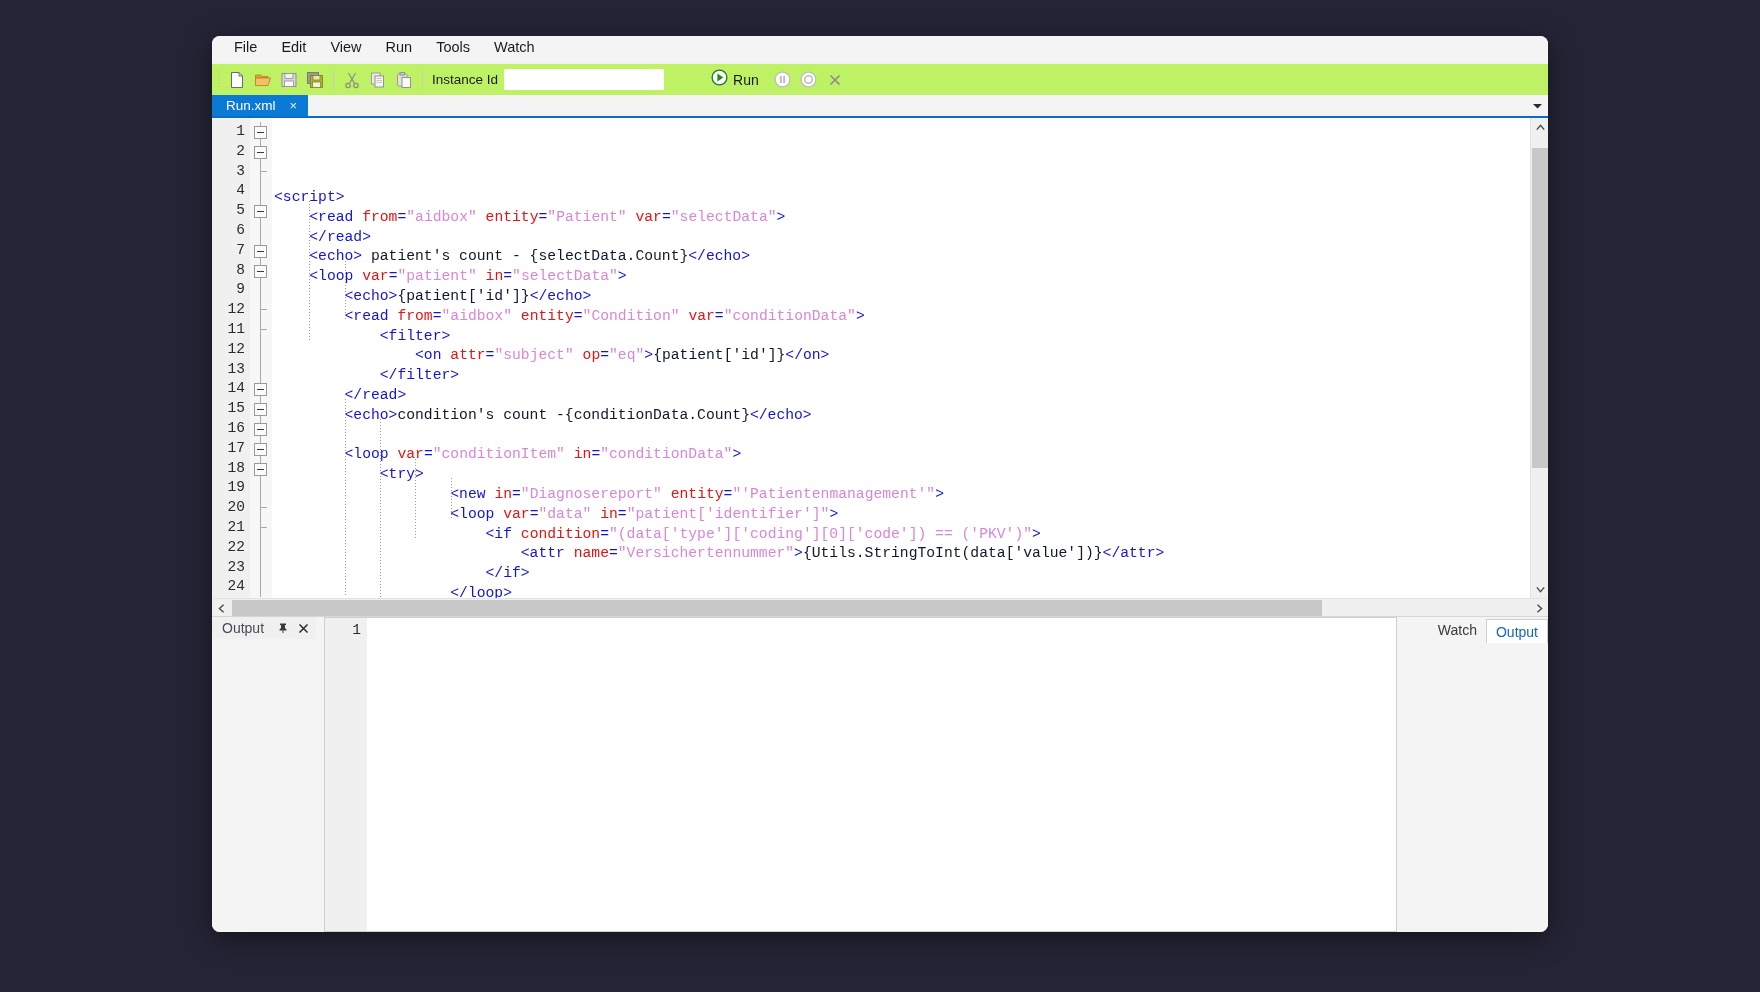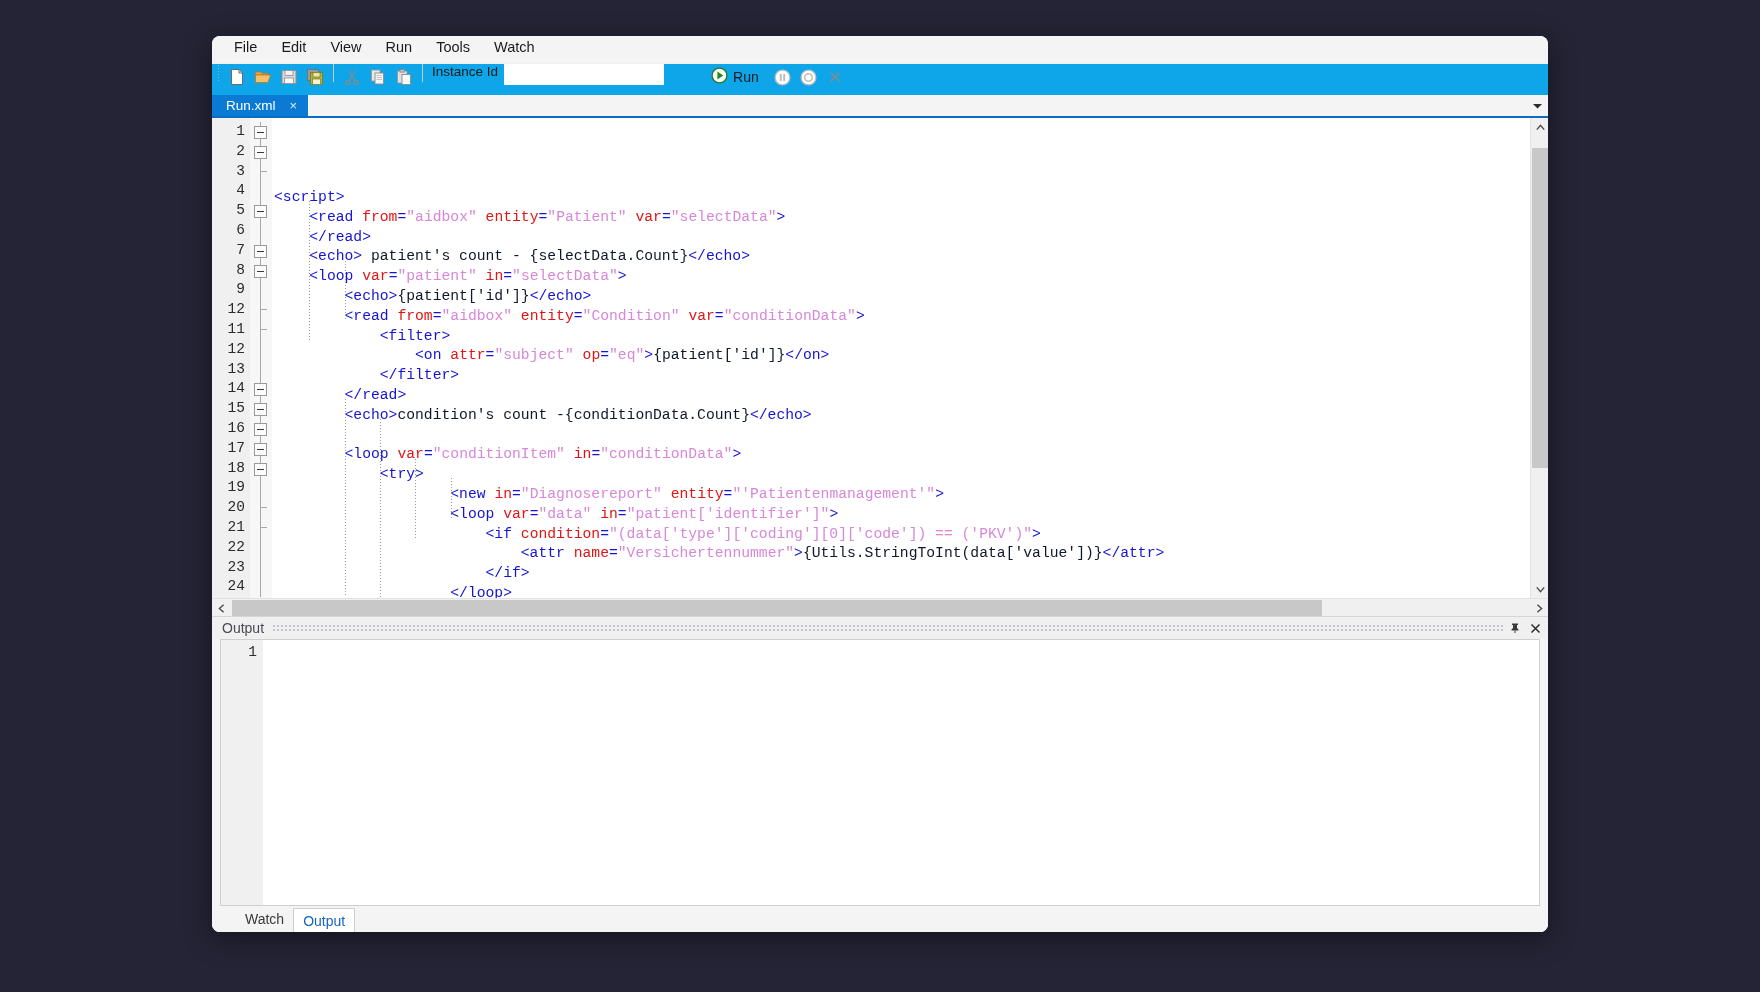--- a/index.html
+++ b/index.html
@@ -70,23 +70,23 @@
   .menu-item {
     font-size: 14.5px;
     color: #1b1b1b;
     padding: 3px 12px;
     cursor: default;
   }
 
   
   #toolbar {
     height: 31px;
-    background: #0ea5e9;
-    display: flex;
-    align-items: flex-start;
+    background: #bef264;
+    display: flex;
+    align-items: center;
     flex: 0 0 auto;
   }
   .grip {
     width: 4px; height: 19px;
     margin-left: 5px; margin-right: 3px;
     background-image: radial-gradient(#b5b5b5 40%, transparent 41%);
     background-size: 3px 3px;
     opacity: .85;
     flex: 0 0 auto;
   }
@@ -309,21 +309,20 @@
     position: absolute;
     top: 1px; height: 16px;
     background: #c8c8c8;
     cursor: default;
   }
 
   
   #output-panel {
     flex: 1 1 auto;
     display: flex;
-    flex-direction: column;
     background: #f4f4f4;
     border-top: 1px solid #d6d6d6;
     min-height: 0;
   }
   #output-header {
     height: 22px;
     display: flex;
     align-items: center;
     padding: 0 4px 0 10px;
     flex: 0 0 auto;

